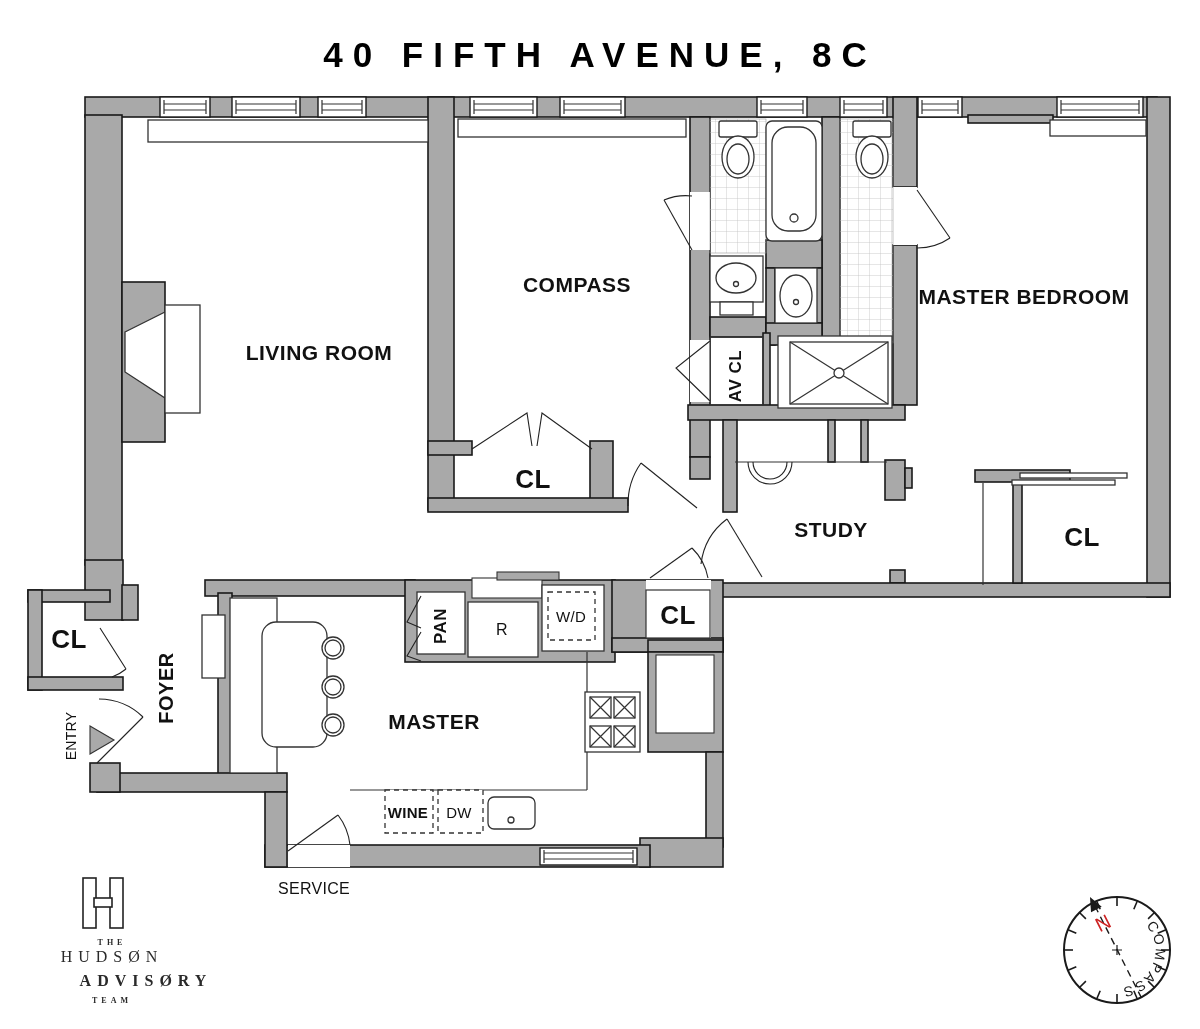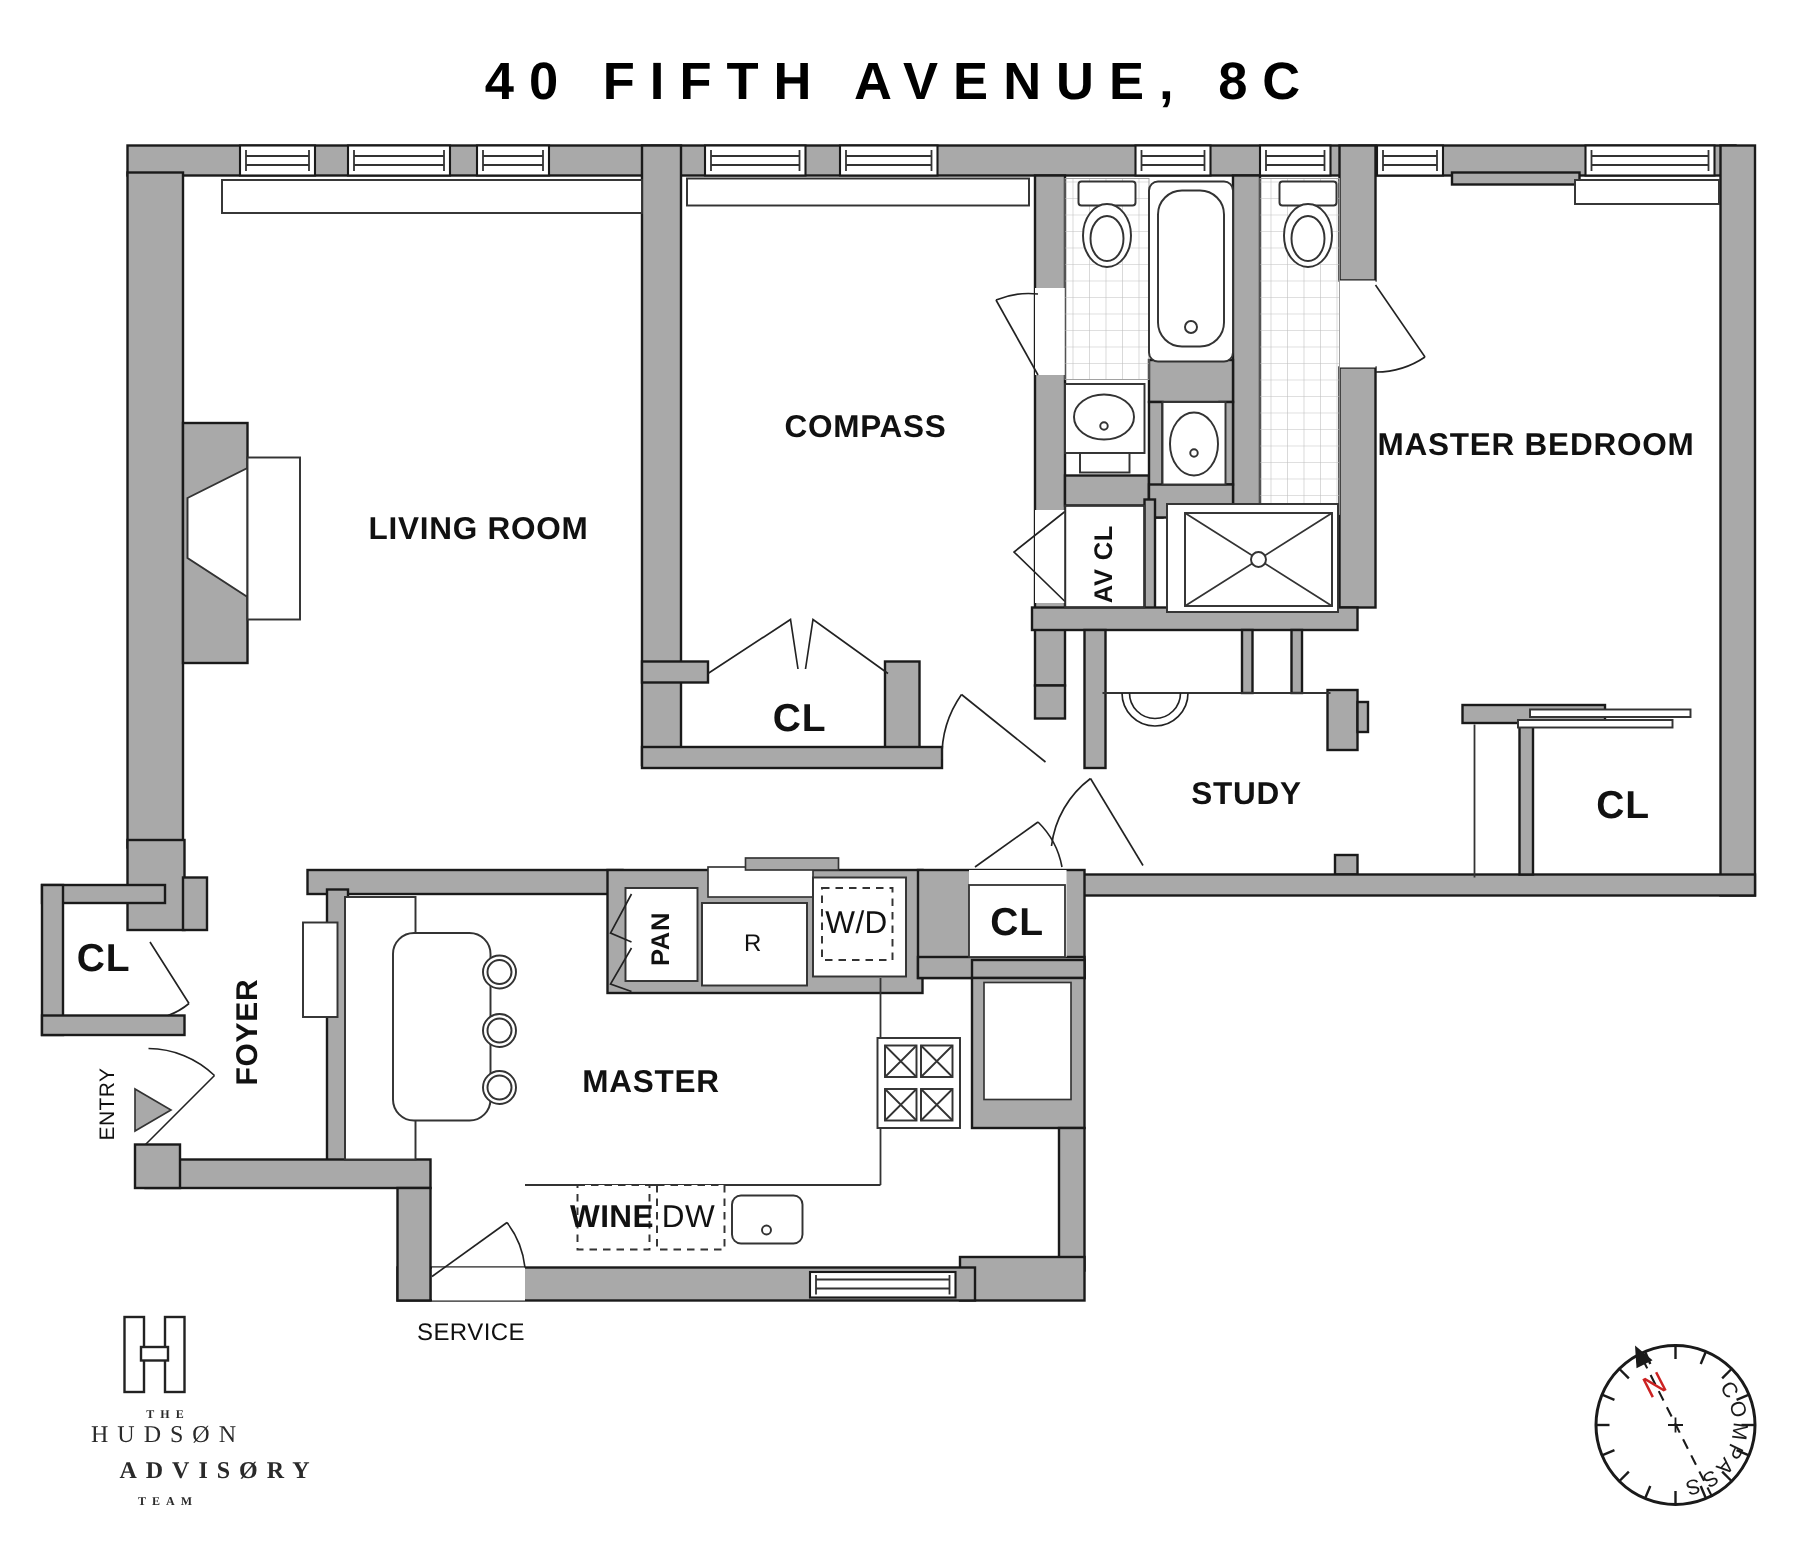--- a/index.html
+++ b/index.html
@@ -1,21 +1,21 @@
 <!DOCTYPE html>
 <html><head>
 <meta charset="utf-8">
 <style>
   html,body{margin:0;padding:0;background:#fff;}
   .stage{position:relative;width:1200px;height:1029px;background:#fff;overflow:hidden;
          font-family:"Liberation Sans",sans-serif;color:#111;}
   .lbl{position:absolute;transform:translate(-50%,-50%);font-weight:bold;font-size:21px;
        letter-spacing:.5px;white-space:nowrap;color:#111;}
   .lbl.cl{font-size:26px;}
-  .lbl.reg{font-weight:400;font-size:21px;letter-spacing:.3px;}
+  .lbl.reg{font-weight:400;font-size:15px;letter-spacing:.3px;}
   .lbl.rot{transform:translate(-50%,-50%) rotate(-90deg);}
   .lbl.f17{font-size:17px;}
   .lbl.f14{font-size:14px;}
   .lbl.f16{font-size:16px;}
   .title{position:absolute;left:600px;top:55px;transform:translate(-50%,-50%);
          font-weight:bold;font-size:35px;letter-spacing:10px;white-space:nowrap;color:#000000;}
   .logo{position:absolute;left:112px;top:930px;width:0;height:0;}
   .logo div{position:absolute;transform:translate(-50%,0);white-space:nowrap;
             font-family:"Liberation Serif",serif;color:#2a2a2a;}
   .logo .the{top:8px;font-size:8px;letter-spacing:4px;font-weight:bold;text-align:right;}

